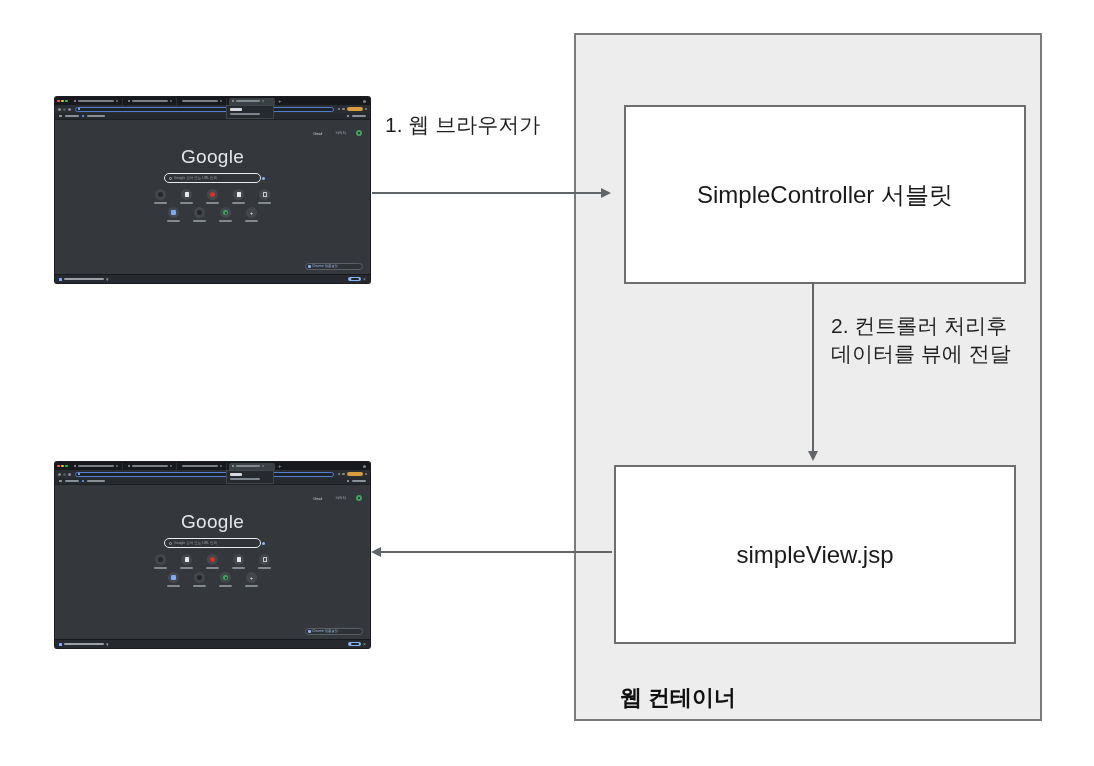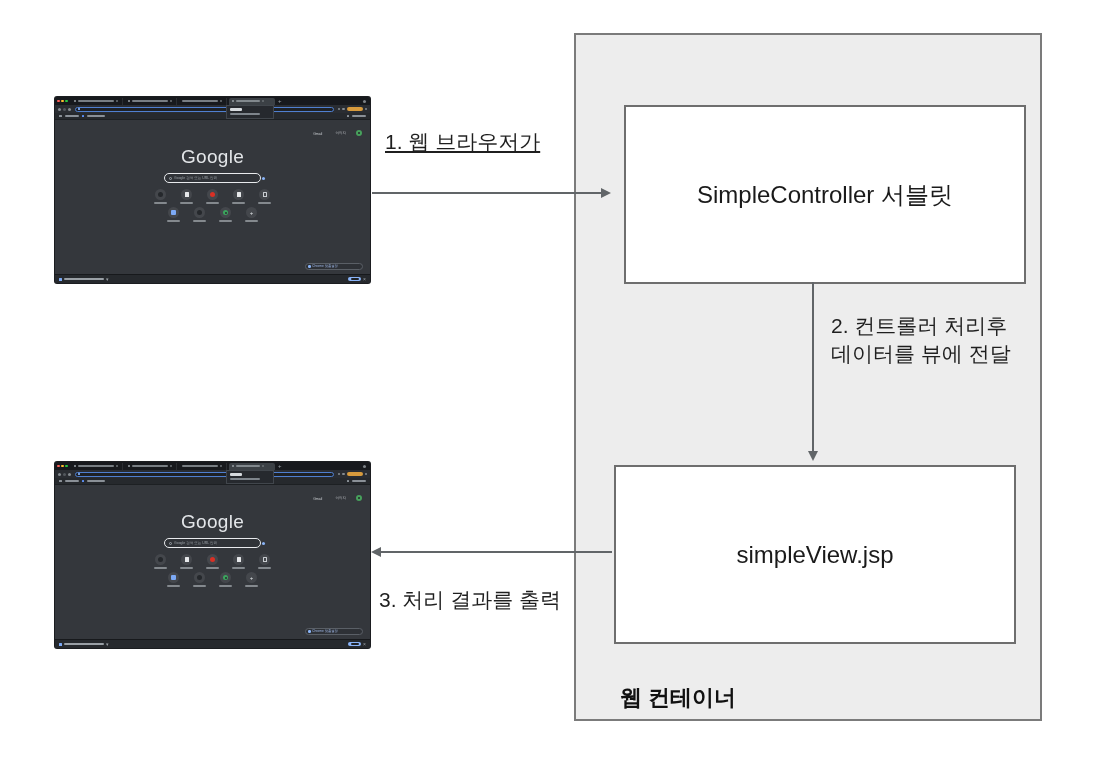--- a/index.html
+++ b/index.html
@@ -122,36 +122,33 @@
       <span>SimpleController 서블릿</span>
     </div>
     <div class="inner-box view">
       <span>simpleView.jsp</span>
     </div>
     <div class="container-label">웹 컨테이너</div>
   </div>
 
   <div class="arrow-line" style="left:372px; top:192px; width:230px; height:2px;"></div>
   <div class="ah ah-right" style="left:601px; top:188px;"></div>
-  <div class="note" style="left:385px; top:128px;text-decoration:underline;">
+  <div class="note" style="left:385px; top:111px;">
     <div>1. 웹 브라우저가</div>
   </div>
 
   <div class="arrow-line" style="left:812px; top:282px; width:2px; height:170px;"></div>
   <div class="ah ah-down" style="left:808px; top:451px;"></div>
   <div class="note" style="left:831px; top:312px;">
     <div>2. 컨트롤러 처리후</div>
     <div>데이터를 뷰에 전달</div>
   </div>
 
   <div class="arrow-line" style="left:381px; top:551px; width:231px; height:2px;"></div>
   <div class="ah ah-left" style="left:371px; top:547px;"></div>
-  <div class="note" style="left:379px; top:586px;">
-    <div>3. 처리 결과를 출력</div>
-  </div>
 
   <div class="browser-slot" style="top:97px;">
   <div class="bw">
 
     <div class="bw-tabstrip">
       <span class="tl red"></span>
       <span class="tl yellow"></span>
       <span class="tl green"></span>
       <div class="tab" style="width:52px;">
         <span class="fav"></span>

